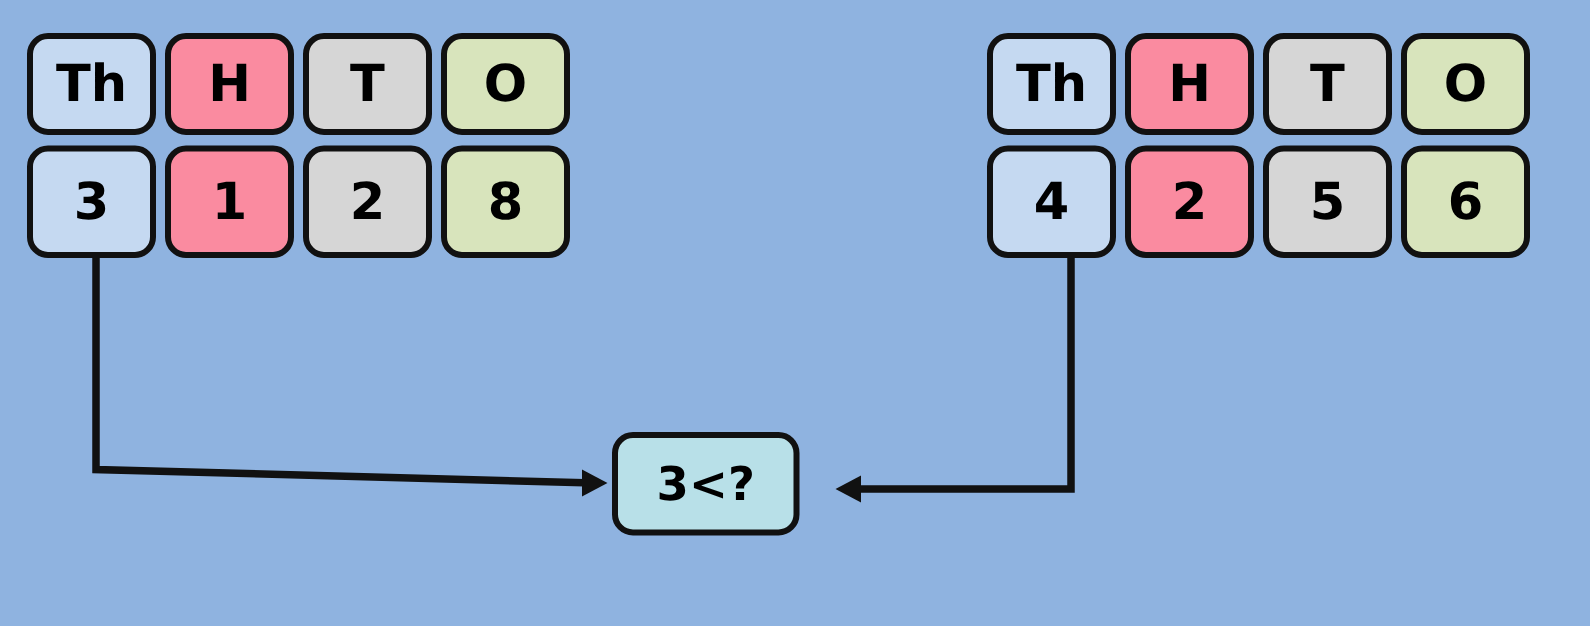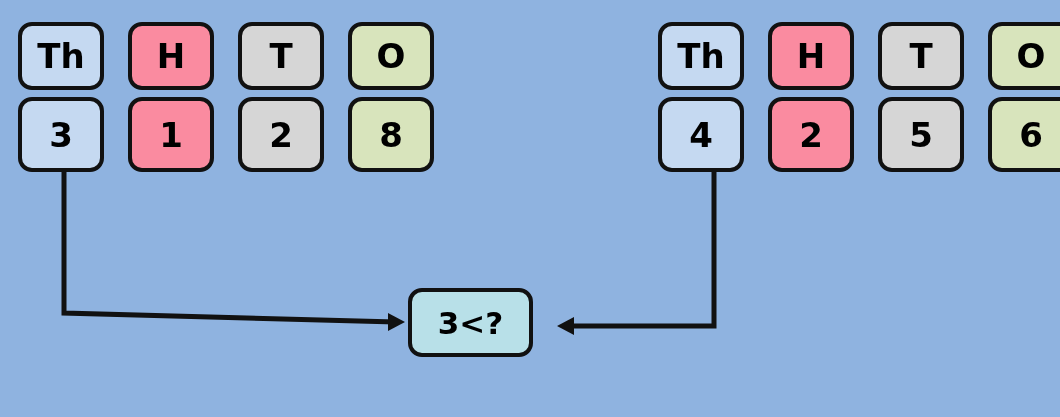--- a/index.html
+++ b/index.html
@@ -23,21 +23,21 @@
   
   .pv-group {
     position: absolute;
     top: 22px;
   }
   #group-left  { left: 18px;  }
   #group-right { left: 658px; }
 
   .pv-row {
     display: flex;
-    gap: 24px;
+    gap: 6px;
   }
   .pv-row.digits {
     margin-top: 7px;
   }
 
   .tile {
     width: 86px;
     height: 68px;
     border: 4px solid #111111;
     border-radius: 14px;

